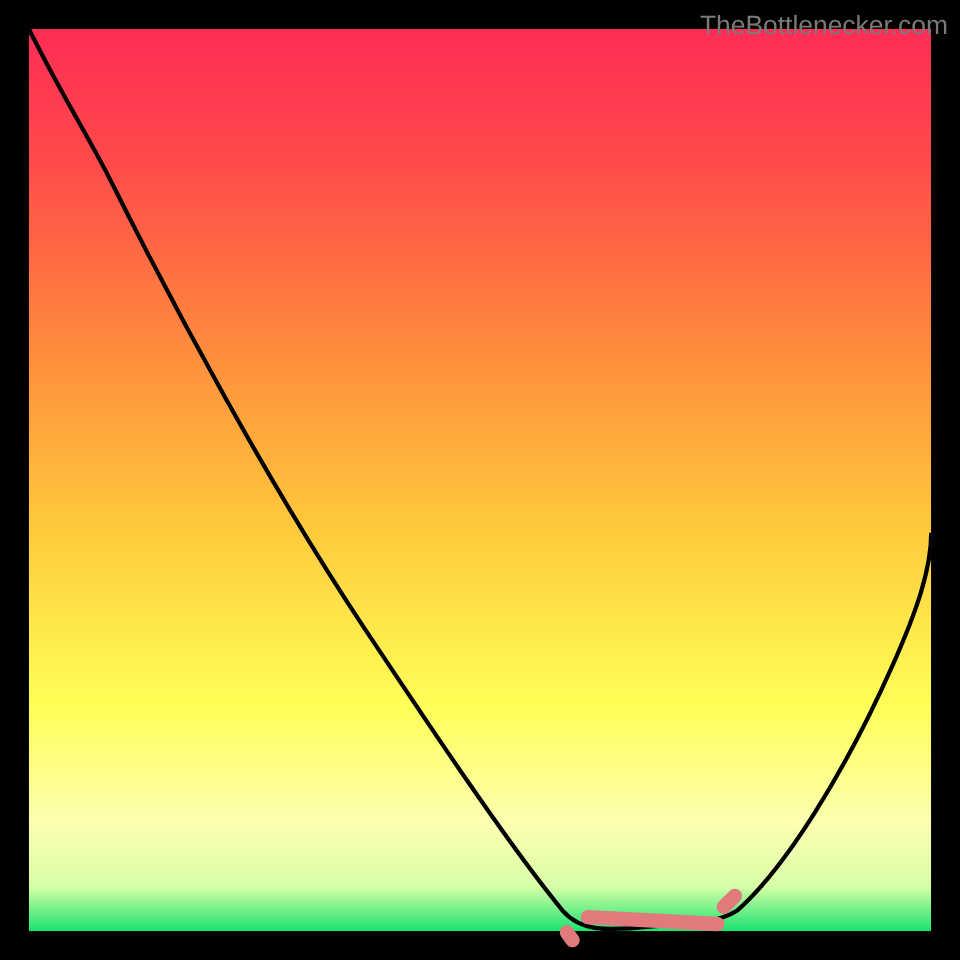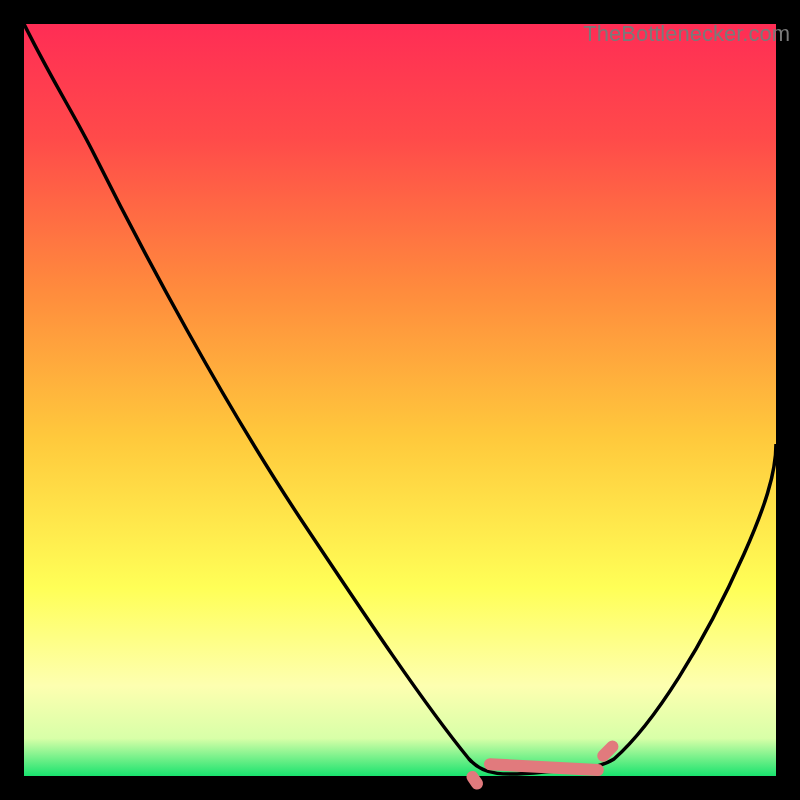--- a/index.html
+++ b/index.html
@@ -1,17 +1,17 @@
 <!DOCTYPE html>
 <html><head>
 <meta charset="utf-8">
 <style>
   * { margin: 0; padding: 0; box-sizing: border-box; }
   body { width: 800px; height: 800px; background: #000; position: relative; font-family: Arial, sans-serif; }
-  .watermark { position: absolute; top: 21px; right: 10px; color: #7a7a7a; font-size: 22px; font-weight: 500; z-index: 10; }
+  .watermark { position: absolute; top: 8px; right: 10px; color: #7a7a7a; font-size: 22px; font-weight: 500; z-index: 10; }
   .frame { position: absolute; left: 24px; top: 24px; width: 752px; height: 752px; }
   .gradient { position: absolute; left: 0; top: 0; width: 100%; height: 100%; }
   .curve-layer { position: absolute; left: 0; top: 0; width: 100%; height: 100%; }
   .segment { position: absolute; background: #e17a7d; border-radius: 6px; height: 12px; }
   .dash1 { left: 445px; bottom: -2px; width: 20px; transform: rotate(55deg); transform-origin: left center; }
   .dash2 { left: 460px; bottom: 6px; width: 120px; height: 12px; transform: rotate(3deg); transform-origin: left center; }
   .dash3 { left: 575px; bottom: 10px; width: 25px; transform: rotate(-45deg); transform-origin: left center; }
 </style>
 </head>
 <body>

